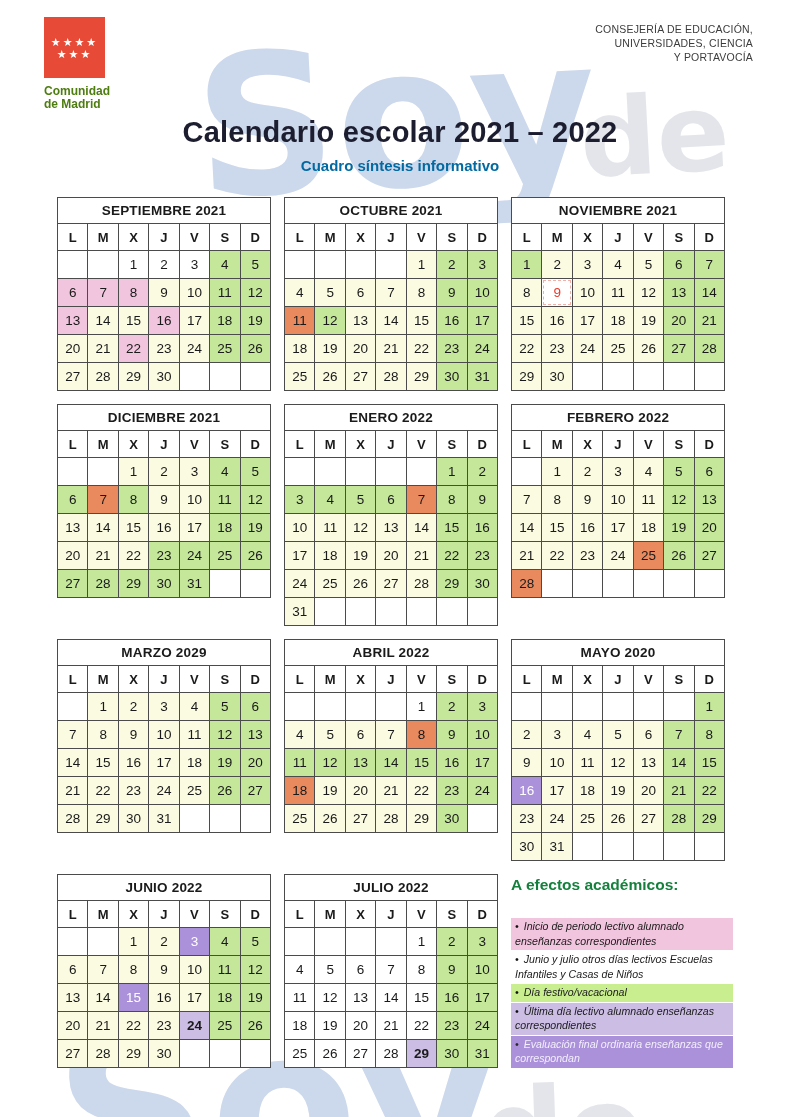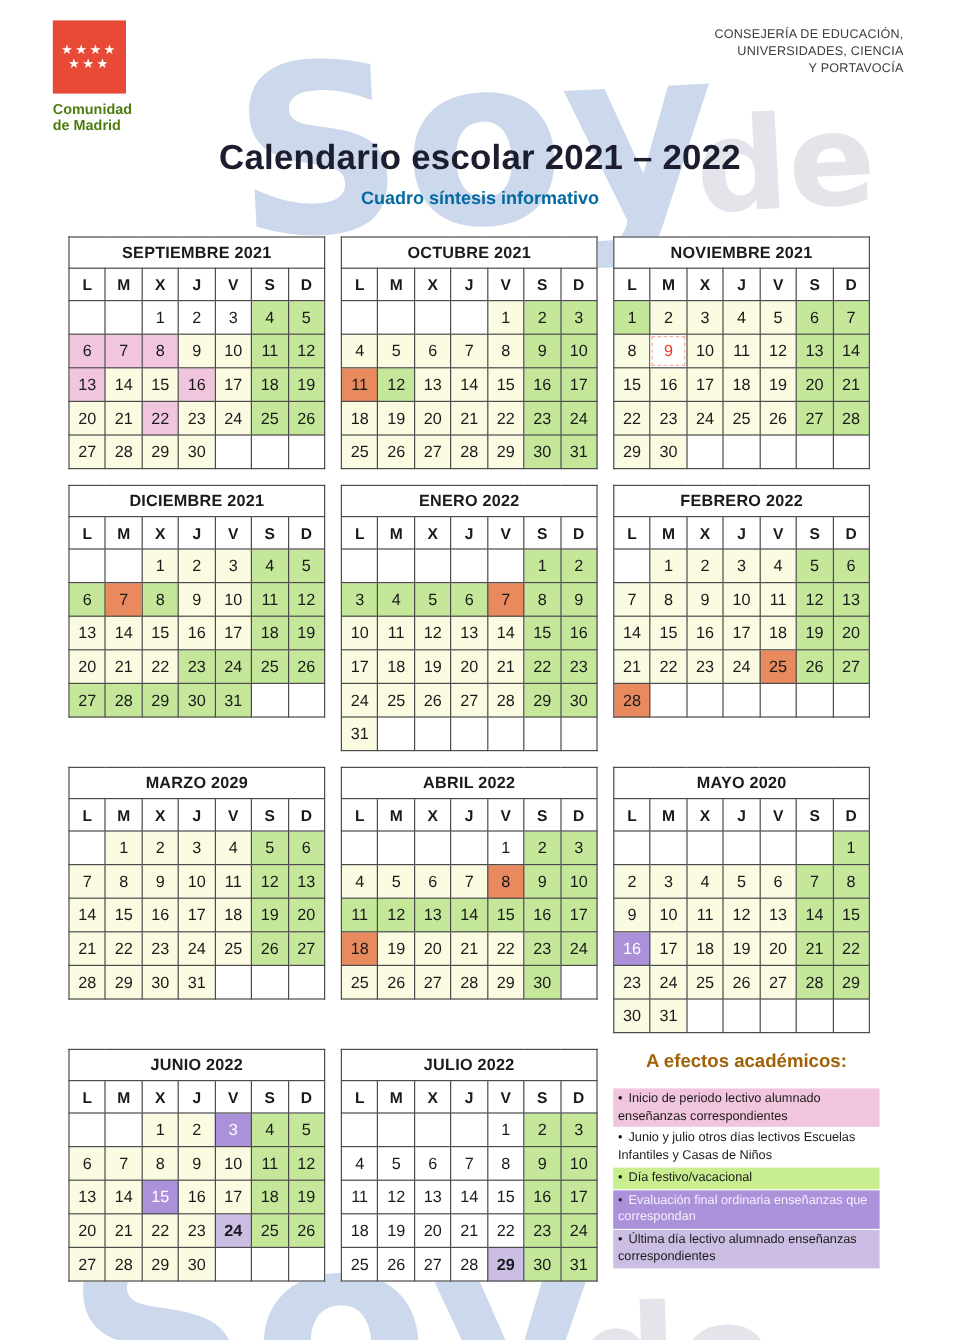--- a/index.html
+++ b/index.html
@@ -39,22 +39,22 @@
   td.t-c{background:var(--cream);}
   td.t-g{background:var(--green);}
   td.t-p{background:var(--pink);}
   td.t-o{background:var(--orange);}
   td.t-P{background:var(--purpled);color:#fff;}
   td.t-L{background:var(--lavender);font-weight:bold;}
   td.t-f{background:#fff;color:var(--fiestared);position:relative;}
   td.t-f::after{content:"";position:absolute;inset:1px;border:1.5px dashed #f3b0a6;pointer-events:none;}
   
   .legend{width:222px;padding-top:2px;}
-  .legend-title{font-size:15.5px;font-weight:bold;color:#a16207;margin-bottom:13px;text-align:center;}
-  .legend-item{font-size:10.6px;line-height:14.5px;padding:1px 3px 2px 4px;margin:0 0 1px 0;color:#1a1a1a;}
+  .legend-title{font-size:15.5px;font-weight:bold;color:#15803d;margin-bottom:24px;}
+  .legend-item{font-size:10.6px;line-height:14.5px;padding:1px 3px 2px 4px;margin:0 0 1px 0;color:#1a1a1a;font-style:italic;}
   .legend-item .bullet{color:#111;margin-right:5px;}
   .li-pink{background:var(--pink);}
   .li-cream{background:var(--cream);}
   .li-white{background:transparent;}
   .li-green{background:var(--greenleg);}
   .li-orange{background:var(--orange);}
   .li-fiesta{background:transparent;color:var(--fiestared);}
   .li-fiesta .bullet{color:#111;}
   .li-lavender{background:var(--lavender);}
   .li-purpled{background:var(--purpled);color:#f3effc;}
@@ -827,19 +827,19 @@
             </tr>
           </tbody>
         </table>
       </div>
       <div class="legend" id="legend">
       <div class="legend-title">A efectos académicos:</div>
       <div id="legend-items">
           <div class="legend-item li-pink"><span class="bullet">•</span><span>Inicio de periodo lectivo alumnado enseñanzas correspondientes</span></div>
           <div class="legend-item li-white"><span class="bullet">•</span><span>Junio y julio otros días lectivos Escuelas Infantiles y Casas de Niños</span></div>
           <div class="legend-item li-green"><span class="bullet">•</span><span>Día festivo/vacacional</span></div>
+          <div class="legend-item li-lavender"><span class="bullet">•</span><span>Última día lectivo alumnado enseñanzas correspondientes</span></div>
           <div class="legend-item li-purpled"><span class="bullet">•</span><span>Evaluación final ordinaria enseñanzas que correspondan</span></div>
-          <div class="legend-item li-lavender"><span class="bullet">•</span><span>Última día lectivo alumnado enseñanzas correspondientes</span></div>
         </div>
     </div>
   </div>
 
 </div>
 
 </body></html>

